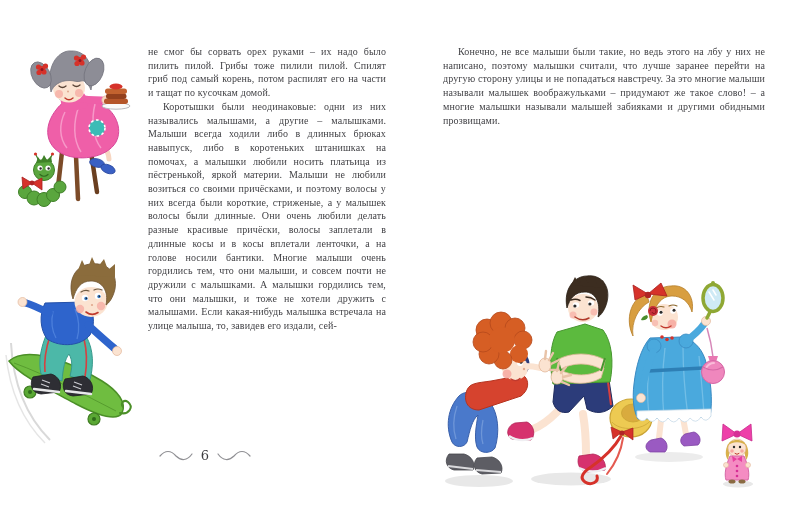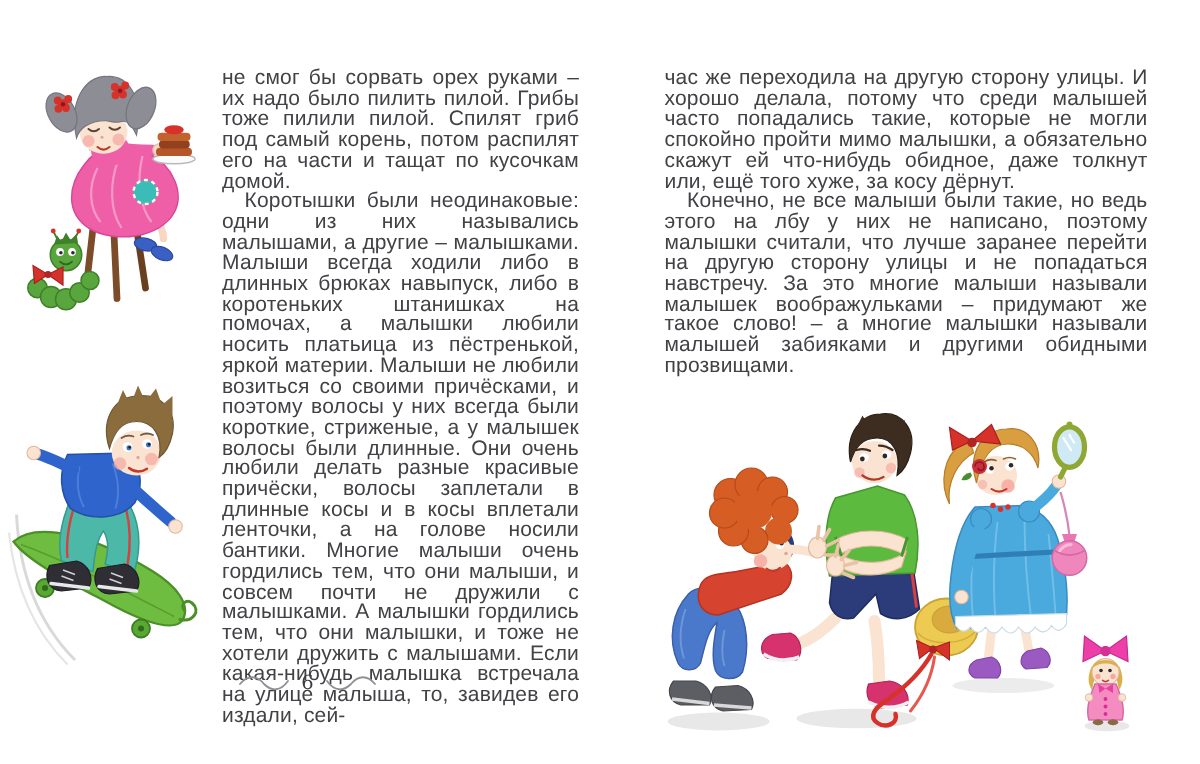--- a/index.html
+++ b/index.html
@@ -9,22 +9,22 @@
   }
   .spread{position:absolute;inset:0;}
   .page{position:absolute;top:0;height:509px;}
   .page-left{left:0;width:400px;}
   .page-right{left:400px;width:400px;}
   .illu{position:absolute;display:block;}
   .illu-girl{left:15px;top:42px;width:135px;height:192px;}
   .illu-skate{left:5px;top:255px;width:155px;height:210px;}
   .illu-scene{left:445px;top:268px;width:315px;height:235px;}
   .text-col{
-    position:absolute;color:#424246;font-size:14px;line-height:13.7px;
-    letter-spacing:0.12px;text-align:justify;text-justify:inter-word;
+    position:absolute;color:#424246;font-size:10px;line-height:13.7px;
+    letter-spacing:0.12px;text-align:justify;text-justify:inter-word;font-family:Liberation Serif, serif;
   }
   .text-left{left:148px;top:45px;width:238px;}
   .text-right{left:443px;top:45px;width:322px;}
   .text-col p{margin:0;}
   .text-col p.indent{text-indent:15px;}
   .footer{
     position:absolute;left:150px;top:446px;width:110px;height:18px;
     display:flex;align-items:center;justify-content:center;gap:8px;
   }
   .pagenum{
@@ -183,21 +183,20 @@
       <span class="pagenum">6</span>
       <svg class="flourish" viewBox="0 0 34 12">
         <path d="M1,5 C6,12 12,12 17,7 C22,1 28,1 33,7" stroke="#909094" stroke-width="1.2" fill="none" stroke-linecap="round"></path>
       </svg>
     </div>
   </section>
 
   <section class="page page-right">
 
     <div class="text-col text-right" style="left:43px;">
-      <p>час же переходила на другую сторону улицы. И хорошо делала, потому что среди малышей часто попадались такие, которые не могли спокойно пройти мимо малышки, а обязательно скажут ей что-нибудь обидное, даже толкнут или, ещё того хуже, за косу дёрнут.</p>
       <p class="indent">Конечно, не все малыши были такие, но ведь этого на лбу у них не написано, поэтому малышки считали, что лучше заранее перейти на другую сторону улицы и не попадаться навстречу. За это многие малыши называли малышек воображульками – придумают же такое слово! – а многие малышки называли малышей забияками и другими обидными прозвищами.</p>
     </div>
   </section>
 
   <svg class="illu illu-scene" viewBox="0 0 315 235" role="img" aria-label="red-haired-boy-teasing-dark-haired-boy-with-crossed-arms-and-girl-in-blue-dress-with-hand-mirror-straw-hat-and-doll">
     <ellipse cx="34" cy="213" rx="34" ry="6" fill="#e8e8e8"></ellipse>
     <ellipse cx="126" cy="211" rx="40" ry="6.5" fill="#e8e8e8"></ellipse>
     <ellipse cx="224" cy="189" rx="34" ry="5" fill="#ececec"></ellipse>
     <ellipse cx="293" cy="216" rx="15" ry="3.5" fill="#e8e8e8"></ellipse>
 

